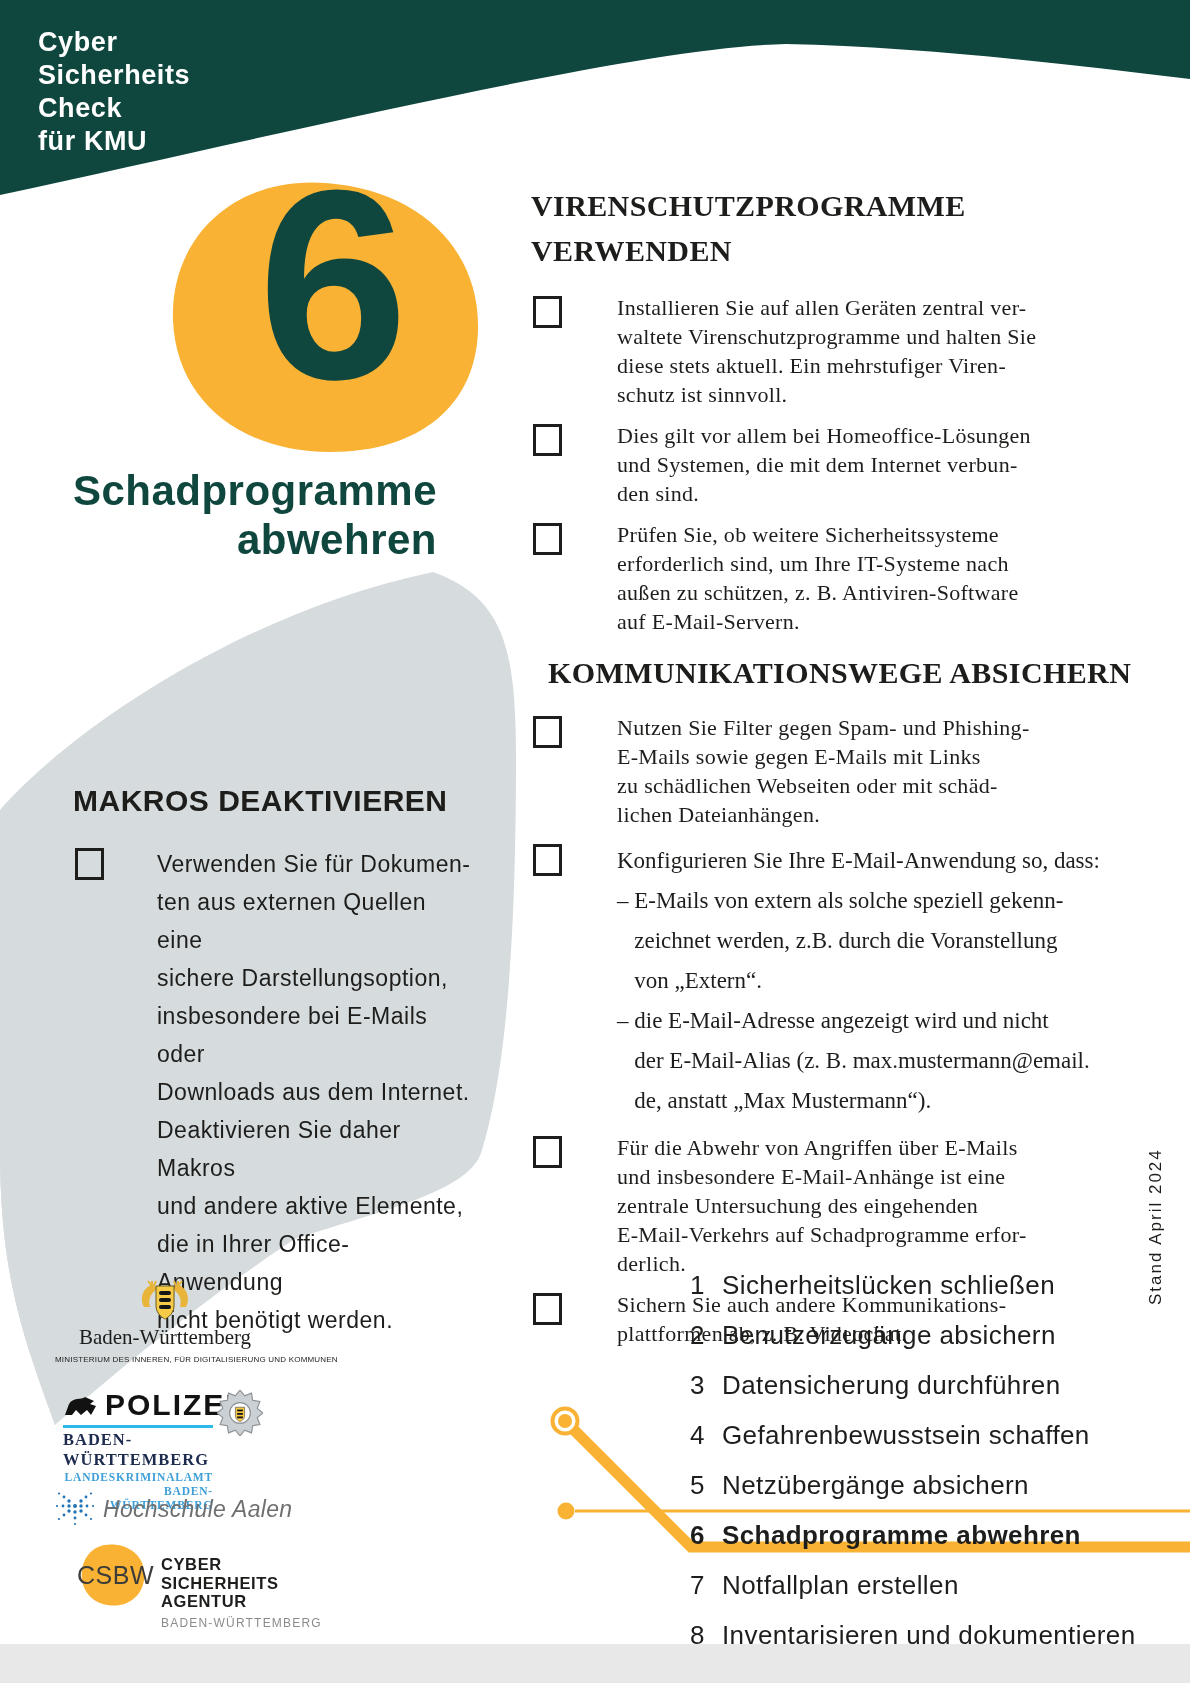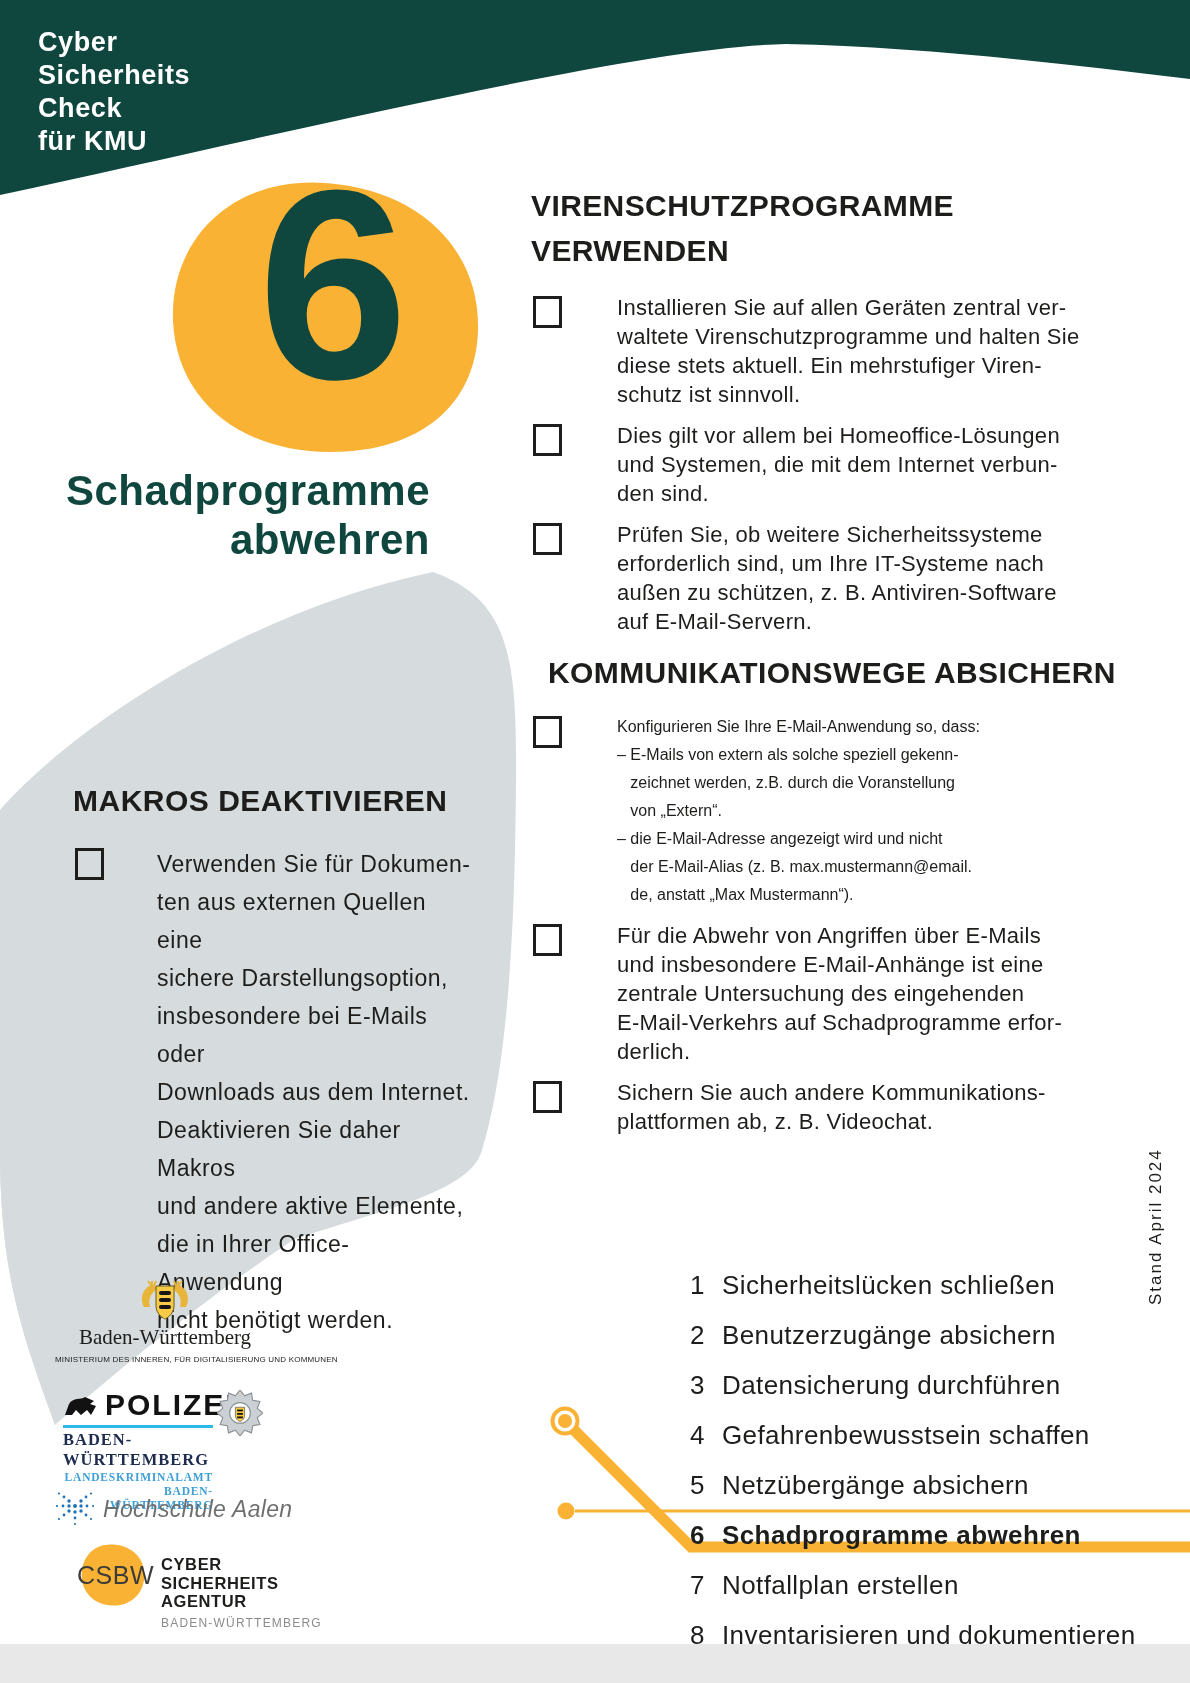--- a/index.html
+++ b/index.html
@@ -7,29 +7,29 @@
         font-family:"Liberation Sans","DejaVu Sans",sans-serif;color:#1D1D1B;margin:0 auto;}
   #bg{position:absolute;left:0;top:0;z-index:1;}
   .ws{white-space:pre-wrap;}
   
   #brand{position:absolute;left:38px;top:26px;z-index:3;color:#ffffff;
          font-size:27px;line-height:33px;font-weight:bold;letter-spacing:0.6px;}
   
   #big-number{position:absolute;left:173px;top:160px;width:320px;z-index:3;
               font-size:270px;line-height:250px;font-weight:bold;color:#0F463E;text-align:center;}
   #chapter-title{position:absolute;left:0;top:466px;width:430px;z-index:3;text-align:right;
-                 color:#0F463E;font-size:42px;line-height:49px;font-weight:bold;letter-spacing:0.5px;}
-  
-  #right-col{position:absolute;left:531px;top:183px;width:660px;z-index:3;}
+                 color:#0F463E;font-size:42px;line-height:49px;font-weight:bold;letter-spacing:0.5px;padding-left:7px;}
+  
+  #right-col{position:absolute;left:531px;top:183px;width:660px;z-index:3;font-family:Liberation Serif, serif;}
   .sec-heading{font-size:30px;line-height:45px;font-weight:bold;letter-spacing:0.4px;color:#1D1D1B;margin:0 0 20px 0;}
   .sec-heading.second{margin-top:14px;margin-bottom:18px;margin-left:17px;}
   .check-item{display:flex;align-items:flex-start;margin:0 0 12px 0;gap:15px;}
   .checkbox{flex:0 0 auto;width:23px;height:26px;border:3px solid #1D1D1B;margin:3px 40px 0 2px;background:transparent;}
   .check-text{margin:0;width:520px;font-size:22px;line-height:29px;letter-spacing:0.3px;color:#1D1D1B;}
-  .check-text.tight{font-size:16px;line-height:28px;letter-spacing:0;width:545px;}
+  .check-text.tight{font-size:23px;line-height:40px;letter-spacing:0;width:545px;}
   
   #left-col{position:absolute;left:73px;top:778px;width:400px;z-index:3;}
   #left-col .sec-heading{margin-bottom:22px;letter-spacing:0.5px;}
   #left-col .checkbox{margin-right:38px;}
   #left-col .check-text{width:350px;font-size:23px;line-height:38px;letter-spacing:0.5px;}
   
   #stand-note{position:absolute;left:1146px;top:1075px;height:230px;z-index:3;
               writing-mode:vertical-rl;transform:rotate(180deg);
               font-size:17px;letter-spacing:2px;color:#1D1D1B;}
   
@@ -115,20 +115,27 @@
     <div class="check-item">
       <span class="checkbox"></span>
       <p class="check-text ws">Prüfen Sie, ob weitere Sicherheitssysteme
 erforderlich sind, um Ihre IT-Systeme nach
 außen zu schützen, z. B. Antiviren-Software
 auf E-Mail-Servern.</p>
     </div>
 
     <h2 class="sec-heading second ws">KOMMUNIKATIONSWEGE ABSICHERN</h2>
 
+    <div class="check-item">
+      <span class="checkbox"></span>
+      <p class="check-text ws">Nutzen Sie Filter gegen Spam- und Phishing-
+E-Mails sowie gegen E-Mails mit Links
+zu schädlichen Webseiten oder mit schäd-
+lichen Dateianhängen.</p>
+    </div>
     <div class="check-item">
       <span class="checkbox"></span>
       <p class="check-text tight ws">Konfigurieren Sie Ihre E-Mail-Anwendung so, dass:
 – E-Mails von extern als solche speziell gekenn-
    zeichnet werden, z.B. durch die Voranstellung
    von „Extern“.
 – die E-Mail-Adresse angezeigt wird und nicht
    der E-Mail-Alias (z. B. max.mustermann@email.
    de, anstatt „Max Mustermann“).</p>
     </div>

